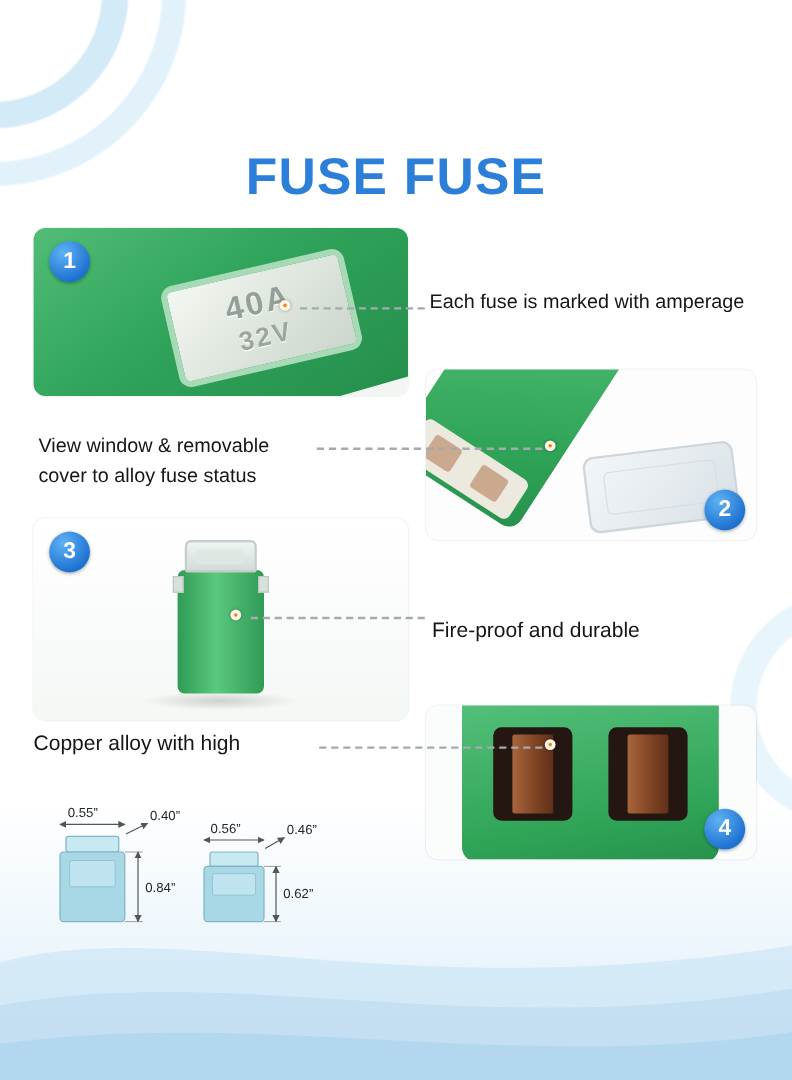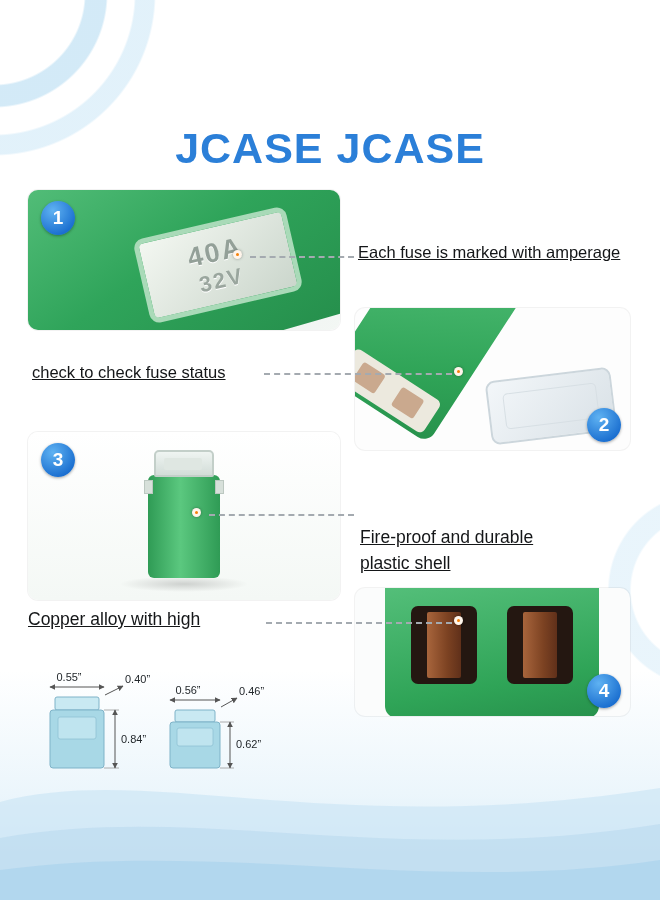--- a/index.html
+++ b/index.html
@@ -98,21 +98,21 @@
     box-shadow:0 1px 3px rgba(0,0,0,.35); }
   .badge.tl { left:13px; top:11px; }
   .badge.br { right:9px; bottom:8px; }
 
   
   .dot { position:absolute; width:9px; height:9px; border-radius:50%; z-index:4;
     background:#f5820a; border:3px solid rgba(255,255,255,.92);
     box-shadow:0 0 3px rgba(0,0,0,.35); }
   .dash { position:absolute; height:0; border-top:2px dashed #a4aab0; z-index:3; }
   .callout { position:absolute; z-index:3; color:#141618; }
-  .callout .l { line-height:1.5; white-space:nowrap;text-decoration:underline; }
+  .callout .l { line-height:1.5; white-space:nowrap; }
   .fs16 { font-size:16.5px; }
   .fs17 { font-size:17.5px; }
 
   
   .dims { position:absolute; left:25px; top:655px; width:300px; height:135px; z-index:2; }
   .dims text { font-size:11px; fill:#23282c; font-family:"Liberation Sans", sans-serif; }
 </style>
 </head>
 <body>
 
@@ -120,21 +120,21 @@
 
   <div class="bg-topleft"></div>
   <div class="bg-right"></div>
   <div class="bg-bottom"></div>
   <svg class="bottom-waves" viewBox="0 0 660 160">
     <path d="M0,62 C150,22 330,100 660,48 L660,160 L0,160 Z" fill="#cfe7f5" opacity="0.75"></path>
     <path d="M0,98 C200,62 390,128 660,84 L660,160 L0,160 Z" fill="#bddcf0" opacity="0.7"></path>
     <path d="M0,130 C220,100 430,155 660,120 L660,160 L0,160 Z" fill="#a9d2ec" opacity="0.65"></path>
   </svg>
 
-  <div class="title">JCASE JCASE</div>
+  <div class="title">FUSE FUSE</div>
 
   <div class="photo photo1">
     <div class="fuse1-body"></div>
     <div class="fuse1-window">
       <div class="fuse1-amp">40A</div>
       <div class="fuse1-volt">32V</div>
     </div>
     <div class="badge tl">1</div>
   </div>
 
@@ -178,28 +178,28 @@
 
   <div class="dot" style="left:233px; top:250px;"></div>
   <div class="dash" style="left:250px; top:256px; width:104px;"></div>
   <div class="callout fs16" style="left:358px; top:240px;">
     <div class="l">Each fuse is marked with amperage</div>
   </div>
 
   <div class="dot" style="left:454px; top:367px;"></div>
   <div class="dash" style="left:264px; top:373px; width:188px;"></div>
   <div class="callout fs16" style="left:32px; top:360px;">
-    <div class="l">check to check fuse status</div>
+    <div class="l">View window &amp; removable</div>
+    <div class="l">cover to alloy fuse status</div>
   </div>
 
   <div class="dot" style="left:192px; top:508px;"></div>
   <div class="dash" style="left:209px; top:514px; width:145px;"></div>
-  <div class="callout fs17" style="left:360px; top:524px;">
+  <div class="callout fs17" style="left:360px; top:512px;">
     <div class="l">Fire-proof and durable</div>
-    <div class="l">plastic shell</div>
   </div>
 
   <div class="dot" style="left:454px; top:616px;"></div>
   <div class="dash" style="left:266px; top:622px; width:186px;"></div>
   <div class="callout fs17" style="left:28px; top:606px;">
     <div class="l">Copper alloy with high</div>
   </div>
 
   <svg class="dims" viewBox="0 0 300 135">
     <defs>

